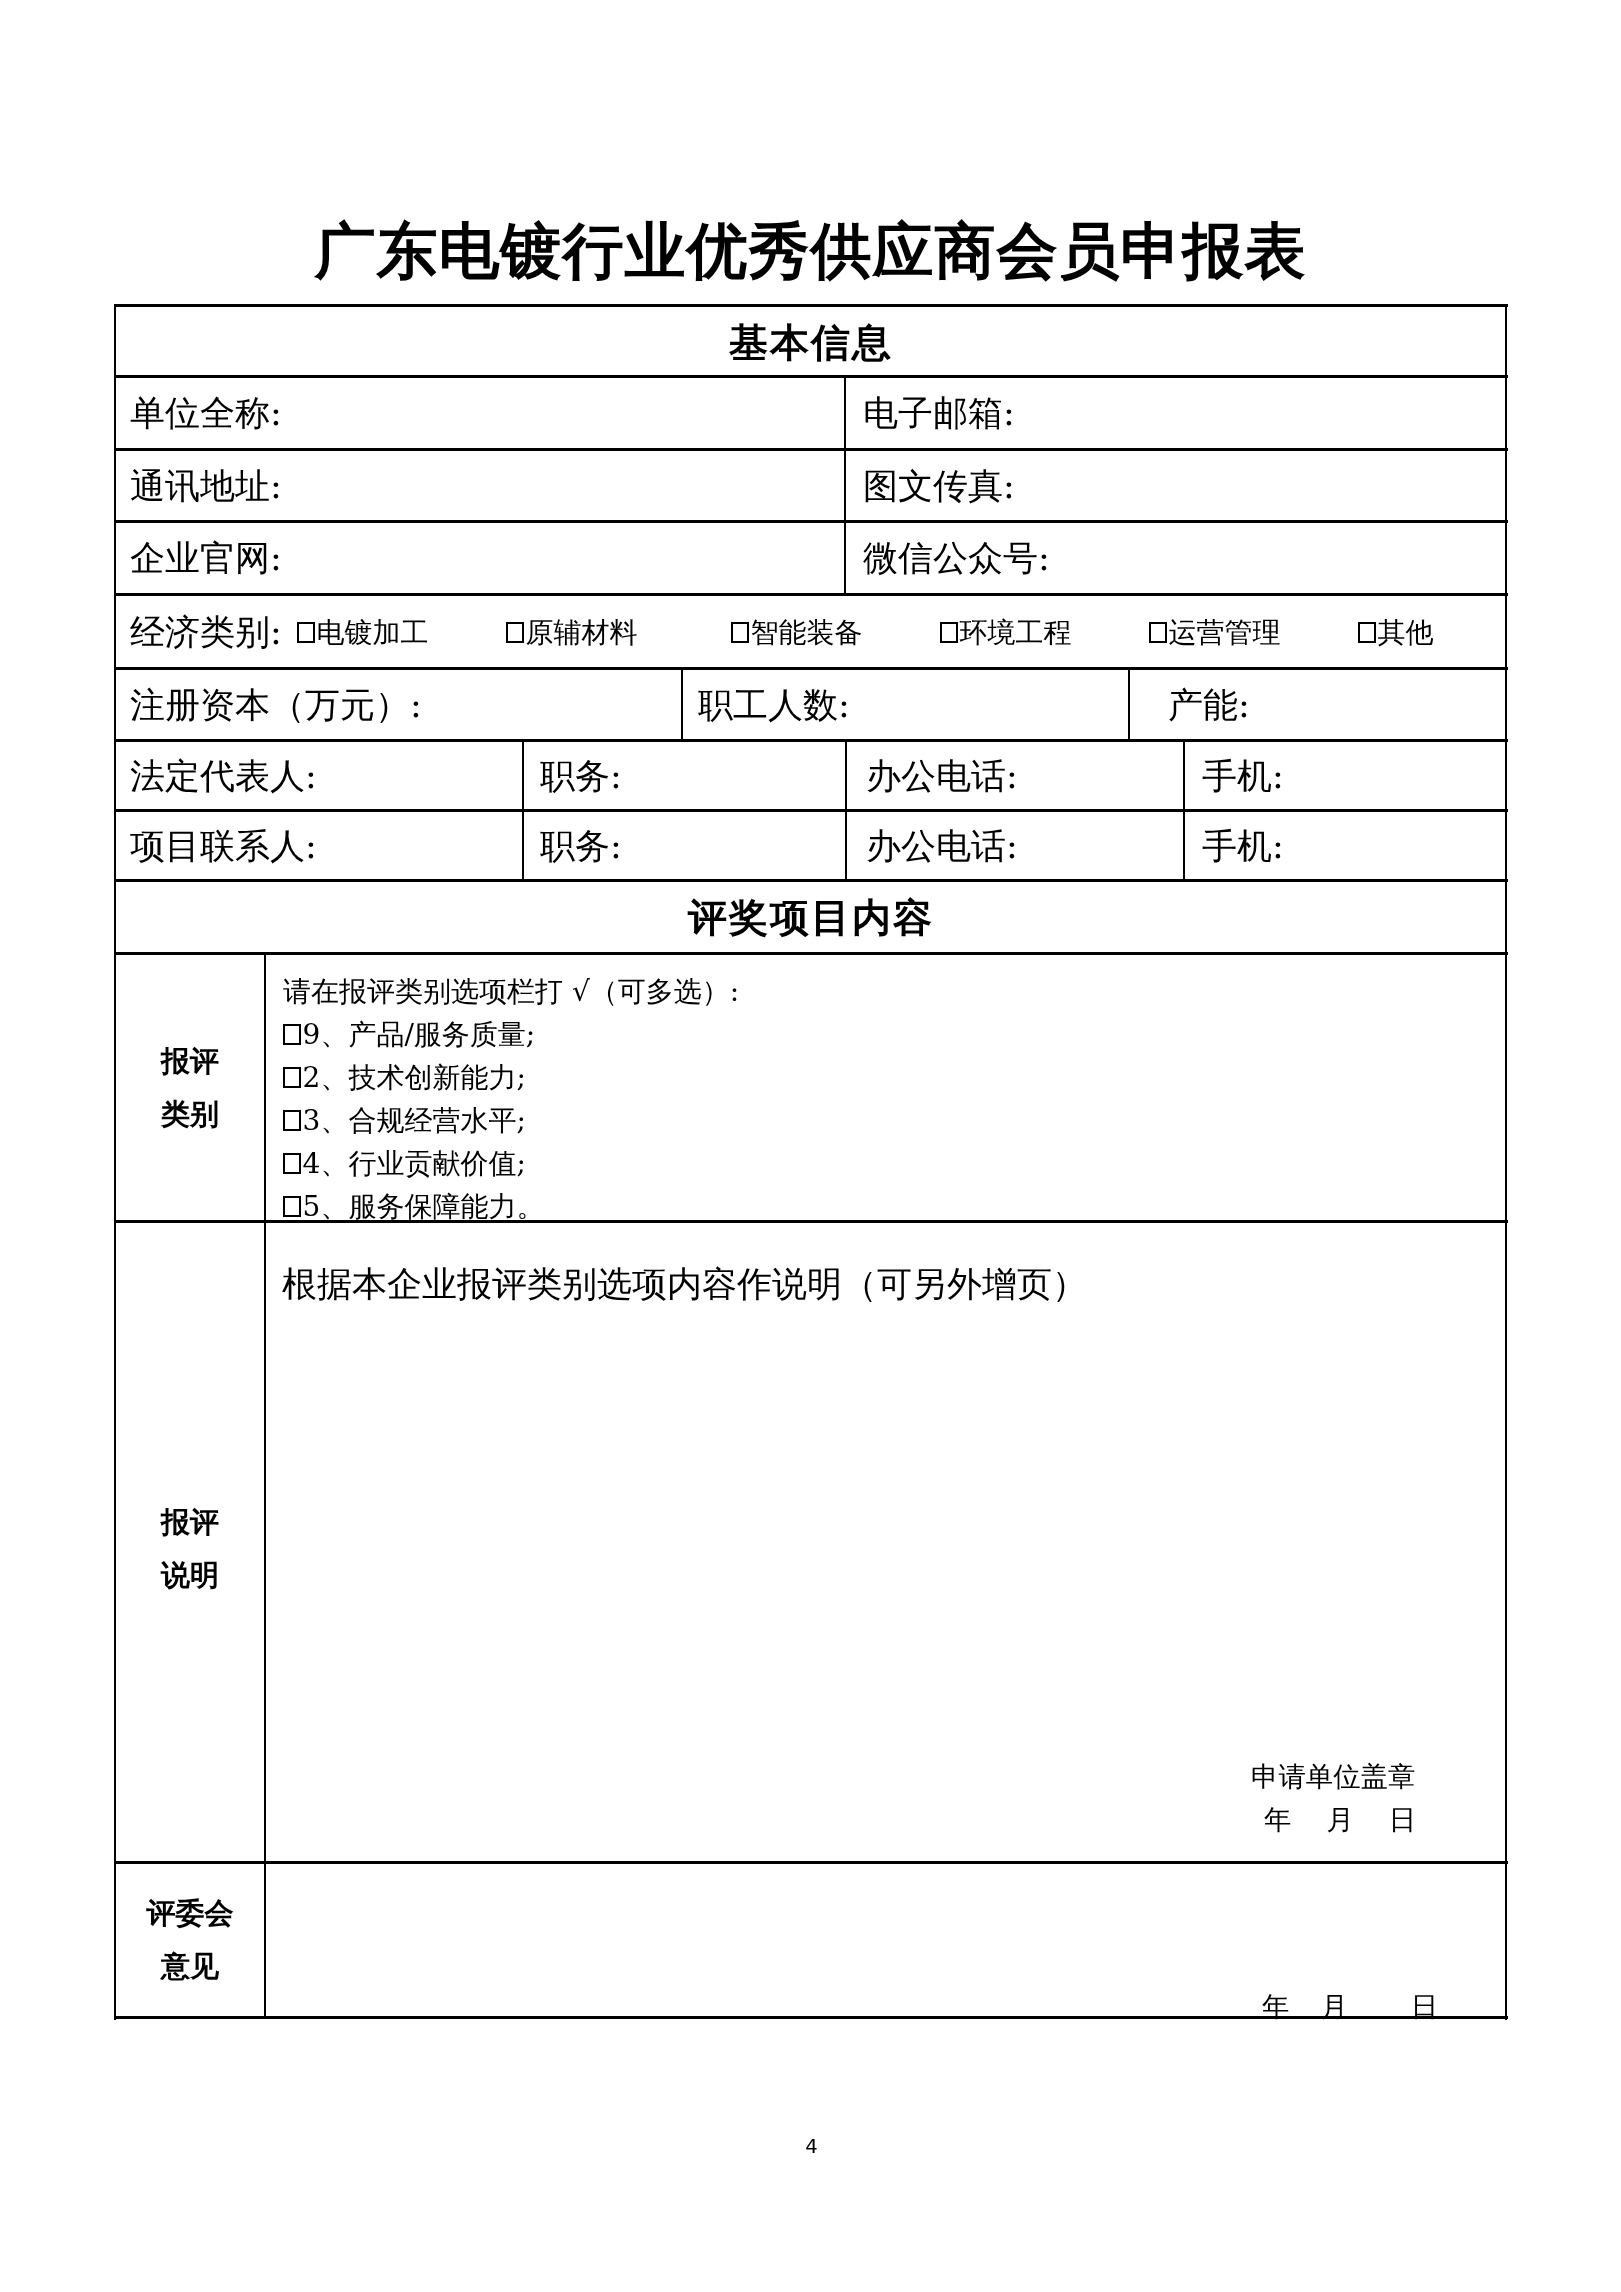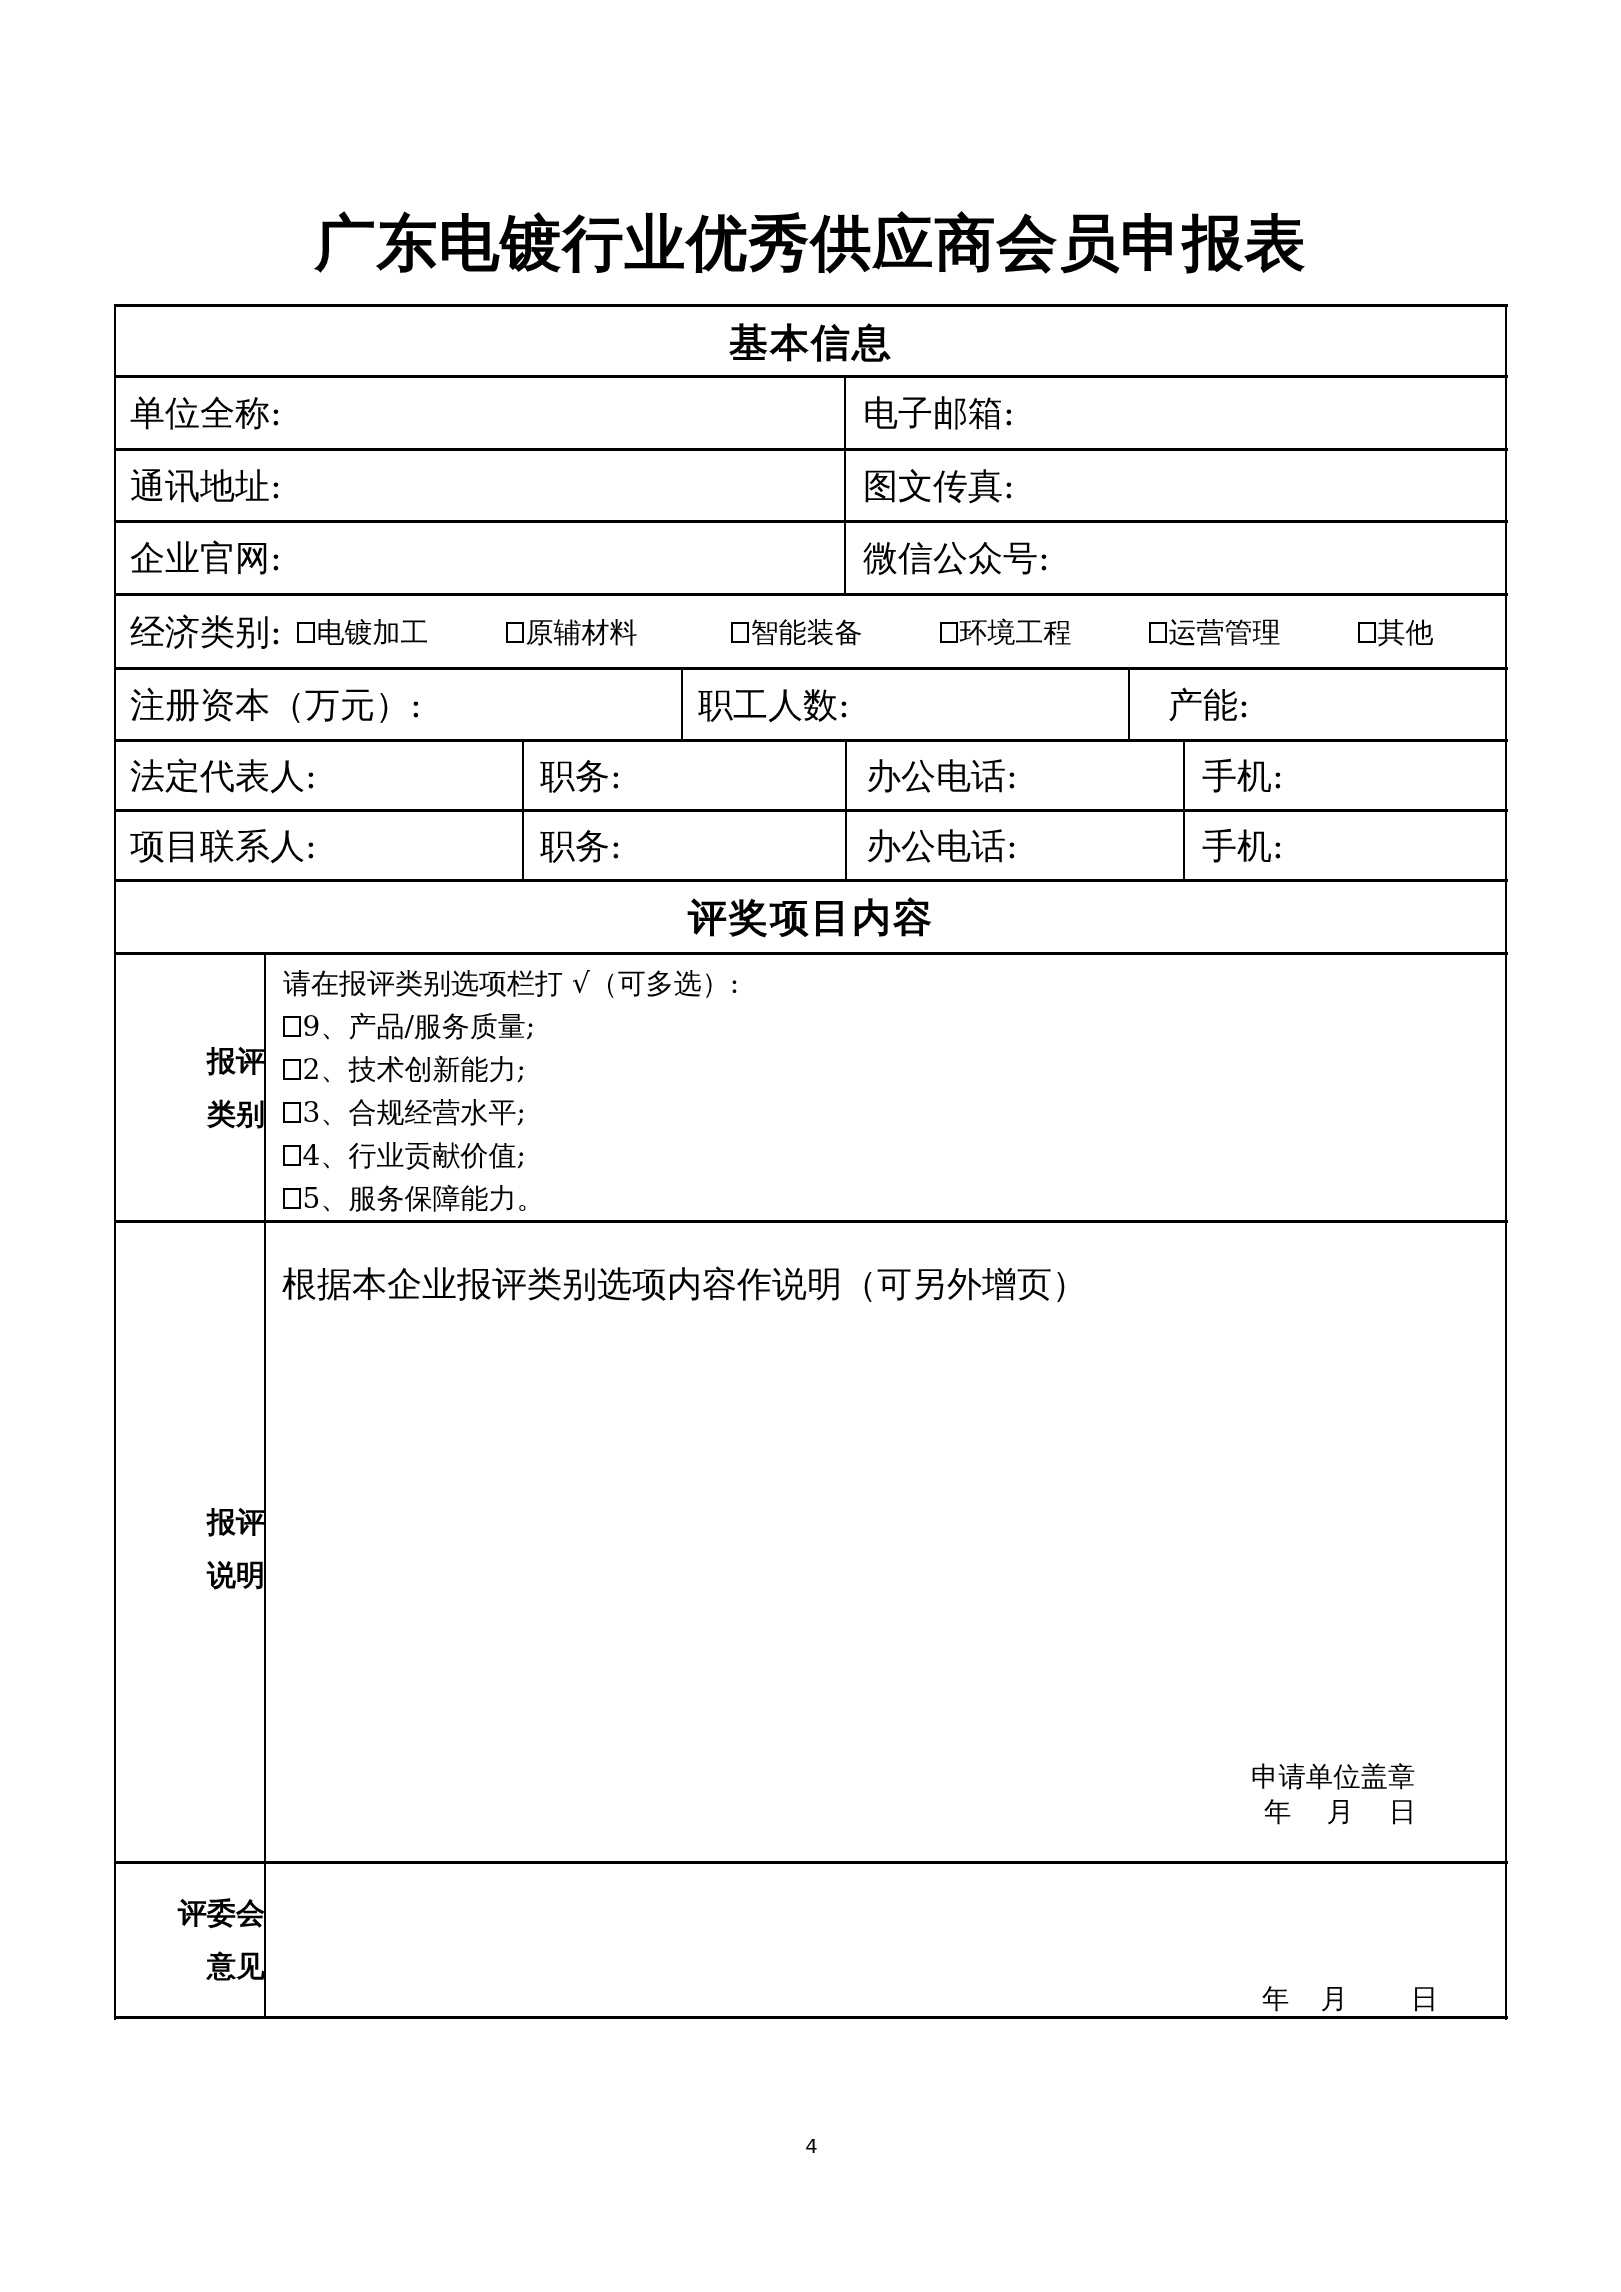--- a/index.html
+++ b/index.html
@@ -1,33 +1,33 @@
 <!DOCTYPE html>
 <html><head>
 <meta charset="utf-8">
 <style>
   html, body { margin: 0; padding: 0; background: #ffffff; }
   body { width: 1621px; height: 2293px; position: relative; overflow: hidden;
          font-family: "DejaVu Serif", "Liberation Serif", serif; color: #000; }
-  .abs { position: absolute; }
+  .abs { position: absolute; margin-top: 8px; }
   .title { left: 0; width: 1621px; top: 208px; text-align: center; font-size: 61px;
            font-weight: bold; letter-spacing: 1px; line-height: 69px;
            font-family: "DejaVu Serif", serif; }
   .hline { position: absolute; height: 0; border-top: 3.9px solid #000; }
   .vline { position: absolute; width: 0; border-left: 2.9px solid #000; }
   .vline.thin { border-left-width: 2px; }
   .section-head { position: absolute; text-align: center; font-size: 39px; font-weight: bold;
                   font-family: "DejaVu Sans", sans-serif; line-height: 73px; letter-spacing: 2px; }
   .cell-text { position: absolute; font-size: 35px; line-height: 39px; white-space: nowrap;
                font-family: "DejaVu Serif", serif; }
   .checkbox-item { position: absolute; font-size: 28px; line-height: 39px; white-space: nowrap;
                    display: flex; align-items: center; font-family: "DejaVu Serif", serif; }
   .box { display: inline-block; width: 17.6px; height: 21.6px; border: 2.9px solid #000; margin-right: 2px;
          box-sizing: border-box; }
-  .side-label { position: absolute; text-align: right; font-size: 29px; font-weight: bold;
+  .side-label { position: absolute; text-align: center; font-size: 29px; font-weight: bold;
                 font-family: Liberation Sans, sans-serif; line-height: 53px; }
   .list-line { font-size: 28px; line-height: 43px; white-space: nowrap; display: flex; align-items: center; }
   .page-num { position: absolute; left: 784px; width: 55px; top: 2135px; text-align: center;
               font-family: "DejaVu Sans", sans-serif; font-size: 19.6px; }
 </style>
 </head>
 <body>
 
 <div class="abs title">广东电镀行业优秀供应商会员申报表</div>
 

